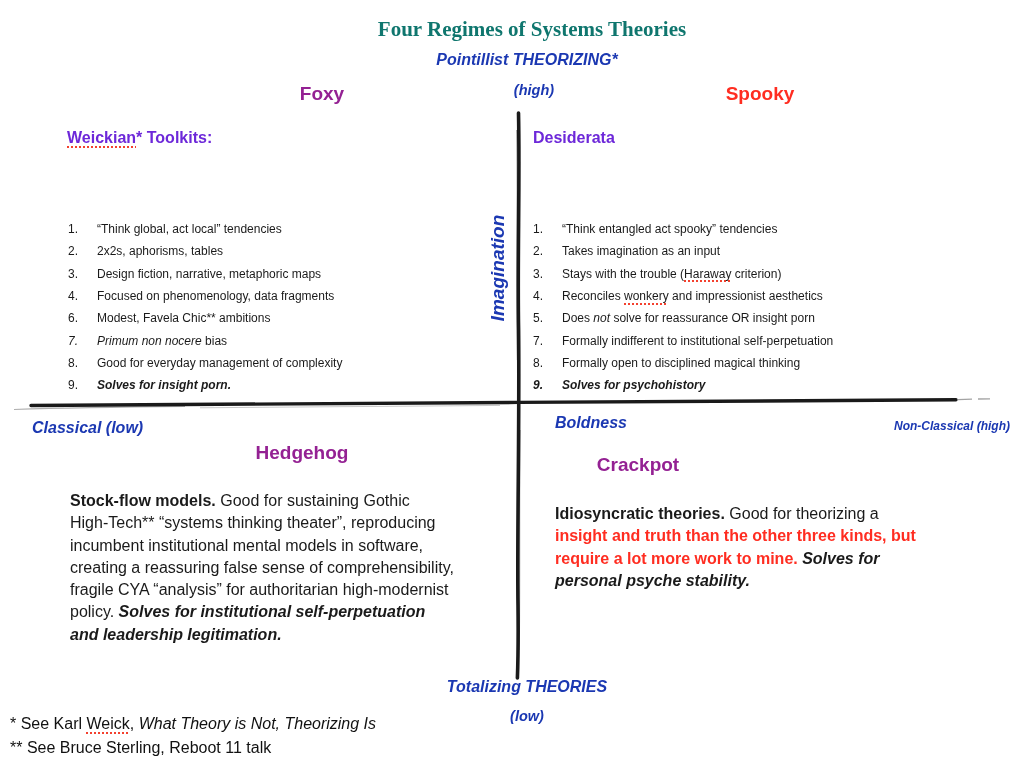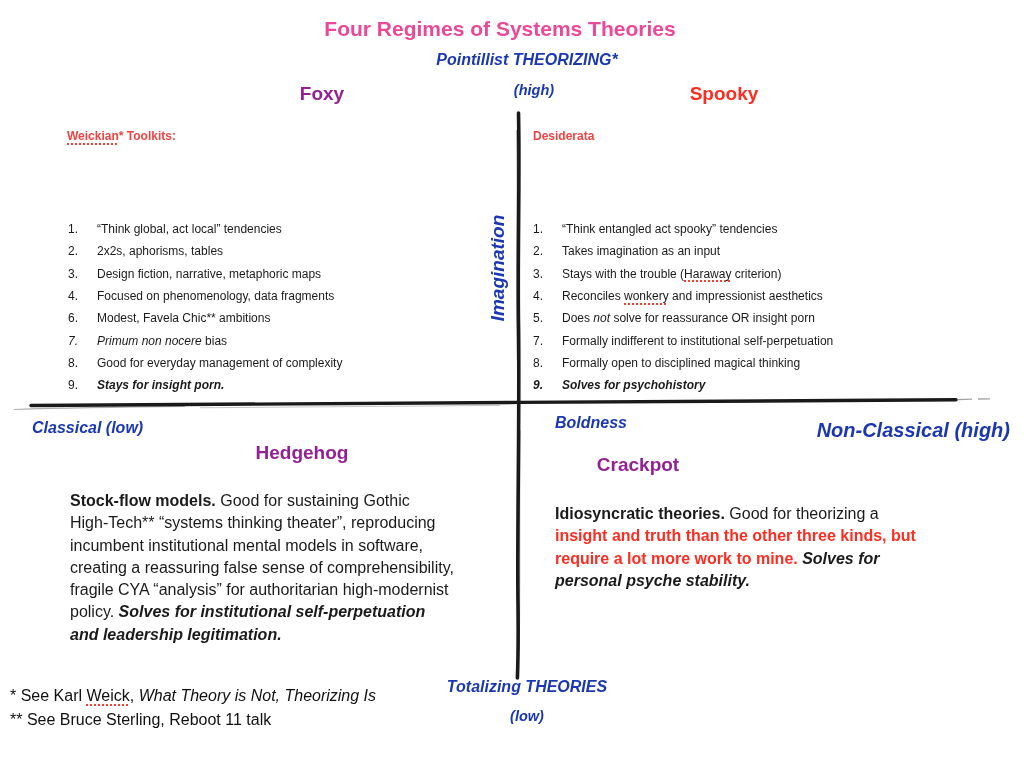--- a/index.html
+++ b/index.html
@@ -12,48 +12,48 @@
   #slide{
     position:relative;
     width:1024px;height:771px;
     background:#fff;
     font-family:"Liberation Sans","DejaVu Sans",sans-serif;
     color:var(--ink);
     overflow:hidden;
   }
   .abs{position:absolute;white-space:nowrap;}
   .cx{transform:translateX(-50%);}
-  #title{left:500px;top:17px;font-size:21px;font-weight:bold;color:#ec4899;}
+  #title{left:532px;top:17px;font-size:21px;font-weight:bold;color:#0f766e;font-family:Liberation Serif, serif;}
   .blue-label{color:var(--blue);font-weight:bold;font-style:italic;}
   #pointillist{left:527px;top:51px;font-size:16px;}
   #high{left:534px;top:82px;font-size:14.5px;}
   #totalizing{left:527px;top:678px;font-size:16px;}
   #low{left:527px;top:708px;font-size:14.5px;}
   #classical{left:32px;top:419px;font-size:16px;}
   #boldness{left:555px;top:414px;font-size:16px;}
-  #nonclassical{right:14px;top:419px;font-size:20px;}
+  #nonclassical{right:14px;top:419px;font-size:12px;}
   #imagination{
     left:498px;top:268px;font-size:19px;
     transform:translate(-50%,-50%) rotate(-90deg);
   }
   .quad-h{font-size:19px;font-weight:bold;color:var(--purple);}
   #foxy-h{left:322px;top:83px;}
-  #spooky-h{left:724px;top:83px;color:var(--red);}
+  #spooky-h{left:760px;top:83px;color:var(--red);}
   #hedgehog-h{left:302px;top:442px;}
   #crackpot-h{left:638px;top:454px;text-align:right;}
-  .subhead{font-size:12px;font-weight:bold;color:#ef4444;}
+  .subhead{font-size:16px;font-weight:bold;color:#6d28d9;}
   #foxy-sub{left:67px;top:129px;}
   #spooky-sub{left:533px;top:129px;}
   .list{font-size:12px;line-height:22.35px;margin-top:46px;}
   #foxy-list{left:68px;top:172px;}
   #spooky-list{left:533px;top:172px;}
   .para{font-size:16px;line-height:22.3px;}
   #hedgehog-p{left:70px;top:490px;}
   #crackpot-p{left:555px;top:503px;}
-  #footnotes{left:10px;top:684px;font-size:16px;line-height:24px;color:#111;}
+  #footnotes{left:10px;top:712px;font-size:16px;line-height:24px;color:#111;}
   .num{display:inline-block;min-width:29px;}
   .b{font-weight:bold;}
   .i{font-style:italic;}
   .bi{font-weight:bold;font-style:italic;}
   .rb{font-weight:bold;color:var(--red);}
   .sq{text-decoration:underline dotted #F3402E 2px;text-underline-offset:3px;}
   #axes{position:absolute;left:0;top:0;z-index:0;}
   .layer{z-index:1;}
 </style>
 </head>
@@ -90,21 +90,21 @@
 
   <div id="foxy-sub" class="abs subhead layer"><span class="sq">Weickian</span><span>* Toolkits:</span></div>
   <div id="foxy-list" class="abs list layer">
     <div class="li"><span class="num">1.</span><span>“Think global, act local” tendencies</span></div>
     <div class="li"><span class="num">2.</span><span>2x2s, aphorisms, tables</span></div>
     <div class="li"><span class="num">3.</span><span>Design fiction, narrative, metaphoric maps</span></div>
     <div class="li"><span class="num">4.</span><span>Focused on phenomenology, data fragments</span></div>
     <div class="li"><span class="num">6.</span><span>Modest, Favela Chic** ambitions</span></div>
     <div class="li"><span class="num i">7.</span><span class="i">Primum non nocere</span><span> bias</span></div>
     <div class="li"><span class="num">8.</span><span>Good for everyday management of complexity</span></div>
-    <div class="li"><span class="num">9.</span><span class="bi">Stays for insight porn.</span></div>
+    <div class="li"><span class="num">9.</span><span class="bi">Solves for insight porn.</span></div>
   </div>
 
   <div id="spooky-sub" class="abs subhead layer"><span>Desiderata</span></div>
   <div id="spooky-list" class="abs list layer">
     <div class="li"><span class="num">1.</span><span>“Think entangled act spooky” tendencies</span></div>
     <div class="li"><span class="num">2.</span><span>Takes imagination as an input</span></div>
     <div class="li"><span class="num">3.</span><span>Stays with the trouble (</span><span class="sq">Haraway</span><span> criterion)</span></div>
     <div class="li"><span class="num">4.</span><span>Reconciles </span><span class="sq">wonkery</span><span> and impressionist aesthetics</span></div>
     <div class="li"><span class="num">5.</span><span>Does </span><span class="i">not</span><span> solve for reassurance OR insight porn</span></div>
     <div class="li"><span class="num">7.</span><span>Formally indifferent to institutional self-perpetuation</span></div>

